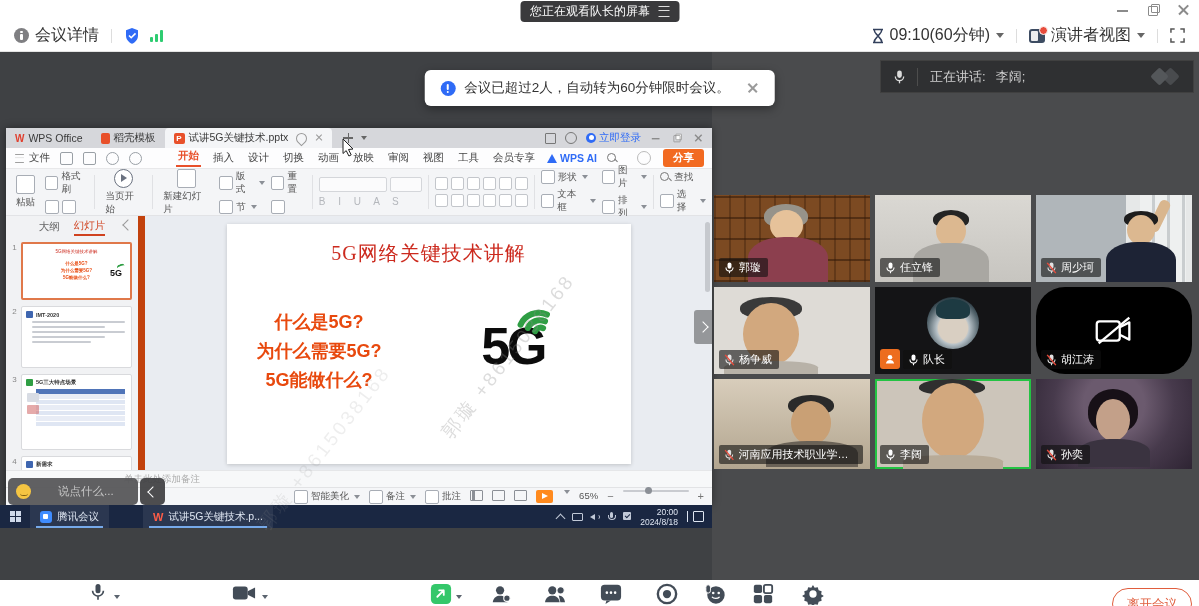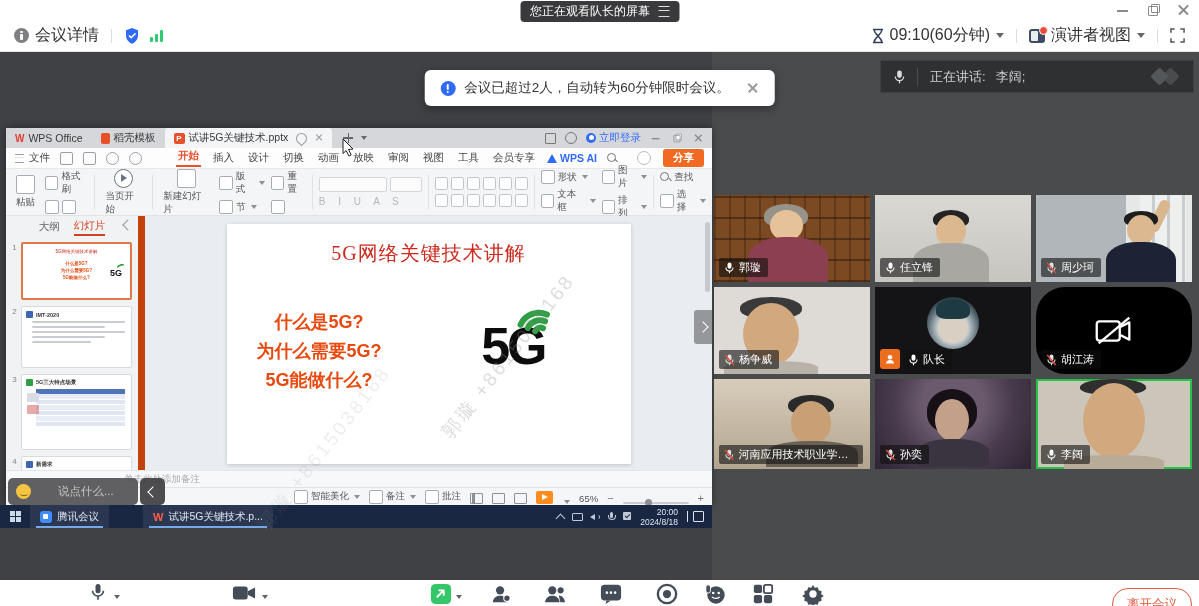--- a/index.html
+++ b/index.html
@@ -164,21 +164,21 @@
   .slide-qs{position:absolute;left:30px;top:84px;font-size:18px;font-weight:bold;color:#e8490e;
     line-height:1.6;text-align:center;}
   .logo5g{position:absolute;right:86px;top:96px;font-size:52px;font-weight:bold;color:#0c0c0c;letter-spacing:-3px;line-height:1;}
   .arcs{position:absolute;right:-24px;top:-28px;}
   .vscroll{position:absolute;right:2px;top:6px;width:5px;height:70px;background:#c6c9ce;border-radius:3px;}
 
   .wnotes{height:16px;background:#f7f8f9;border-top:1px solid #e5e6e8;font-size:9.5px;color:#aaa;
     display:flex;align-items:center;padding-left:118px;}
   .wstatus{height:17px;background:#f5f6f8;border-top:1px solid #e2e3e5;display:flex;align-items:center;
     font-size:9.5px;color:#555;padding:0 8px;gap:10px;}
-  .st-right{margin-left:auto;display:flex;align-items:flex-end;gap:9px;}
+  .st-right{margin-left:auto;display:flex;align-items:flex-start;gap:9px;}
   .vico{width:11px;height:9px;border:1.2px solid #8b8f96;border-radius:1px;}
   .vico.split::after{content:"";display:block;width:3px;height:9px;background:#8b8f96;margin-left:1px;}
   .playbtn{width:17px;height:13px;background:#ff8a1e;border-radius:2px;position:relative;}
   .playbtn::after{content:"";position:absolute;left:6px;top:3px;width:0;height:0;
     border-left:6px solid #fff;border-top:3.5px solid transparent;border-bottom:3.5px solid transparent;}
   .slider{width:66px;height:2px;background:#c9cbd0;border-radius:1px;position:relative;}
   .slider::after{content:"";position:absolute;left:22px;top:-2.5px;width:7px;height:7px;border-radius:50%;background:#8b8f96;}
   .pm{color:#777;font-size:11px;}
 
   
@@ -846,48 +846,48 @@
         <svg width="11" height="14" viewBox="0 0 14 16">
             <rect x="4.5" y="1" width="5" height="8" rx="2.5" fill="#e2e2e2"></rect>
             <path d="M2.5 7.5a4.5 4.5 0 0 0 9 0" fill="none" stroke="#e2e2e2" stroke-width="1.4"></path>
             <line x1="7" y1="12.2" x2="7" y2="14.8" stroke="#e2e2e2" stroke-width="1.4"></line>
             <line x1="1.5" y1="1.5" x2="12.5" y2="14.5" stroke="#e84b3c" stroke-width="1.8"></line>
           </svg>
         <span class="nm">河南应用技术职业学院-...</span>
       </div>
     </div>
 
+    <div class="tile v8 active">
+      <div class="hair"></div>
+        <div class="head"></div>
+        <div class="torso"></div>
+      <div class="chip">
+        <svg width="11" height="14" viewBox="0 0 14 16">
+            <rect x="4.5" y="1" width="5" height="8" rx="2.5" fill="#fff"></rect>
+            <path d="M2.5 7.5a4.5 4.5 0 0 0 9 0" fill="none" stroke="#fff" stroke-width="1.4"></path>
+            <line x1="7" y1="12.2" x2="7" y2="14.8" stroke="#fff" stroke-width="1.4"></line>
+          </svg>
+        <span class="nm">李阔</span>
+      </div>
+    </div>
+
     <div class="tile v7">
       <div class="hair"></div>
         <div class="head"></div>
         <div class="torso"></div>
       <div class="chip">
         <svg width="11" height="14" viewBox="0 0 14 16">
             <rect x="4.5" y="1" width="5" height="8" rx="2.5" fill="#e2e2e2"></rect>
             <path d="M2.5 7.5a4.5 4.5 0 0 0 9 0" fill="none" stroke="#e2e2e2" stroke-width="1.4"></path>
             <line x1="7" y1="12.2" x2="7" y2="14.8" stroke="#e2e2e2" stroke-width="1.4"></line>
             <line x1="1.5" y1="1.5" x2="12.5" y2="14.5" stroke="#e84b3c" stroke-width="1.8"></line>
           </svg>
         <span class="nm">孙奕</span>
       </div>
     </div>
-
-    <div class="tile v8 active">
-      <div class="hair"></div>
-        <div class="head"></div>
-        <div class="torso"></div>
-      <div class="chip">
-        <svg width="11" height="14" viewBox="0 0 14 16">
-            <rect x="4.5" y="1" width="5" height="8" rx="2.5" fill="#fff"></rect>
-            <path d="M2.5 7.5a4.5 4.5 0 0 0 9 0" fill="none" stroke="#fff" stroke-width="1.4"></path>
-            <line x1="7" y1="12.2" x2="7" y2="14.8" stroke="#fff" stroke-width="1.4"></line>
-          </svg>
-        <span class="nm">李阔</span>
-      </div>
-    </div>
   </div>
 
   <div id="footer">
     <svg class="fic" style="left:88px" width="20" height="22" viewBox="0 0 24 26">
       <rect x="9" y="1" width="6" height="11" rx="3" fill="#434c57"></rect>
       <path d="M5.5 9a6.5 6.5 0 0 0 13 0" fill="none" stroke="#434c57" stroke-width="2"></path>
       <line x1="12" y1="16" x2="12" y2="20" stroke="#434c57" stroke-width="2"></line>
     </svg>
     <span class="fcaret" style="left:114px"></span>
     <svg class="fic" style="left:232px" width="24" height="20" viewBox="0 0 26 20">

